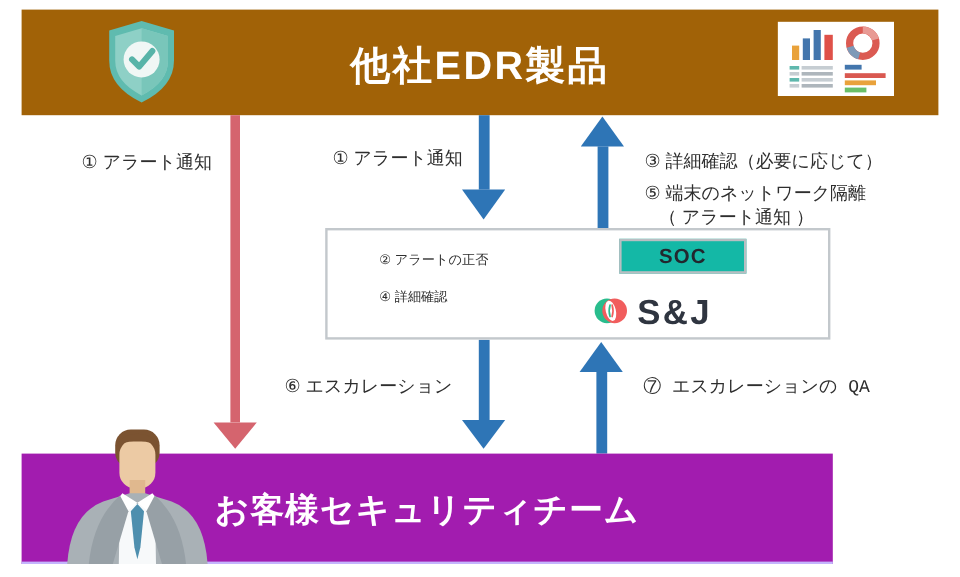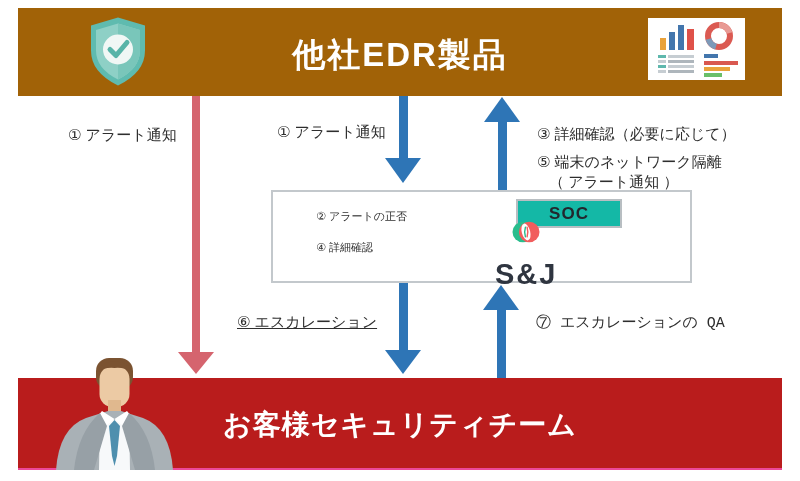--- a/index.html
+++ b/index.html
@@ -15,22 +15,22 @@
     background:#a16207;
   }
   .top-title {
     position:absolute; left:0; right:0; top:25px; text-align:center;
     font-size:33px; font-weight:600; color:#ffffff; letter-spacing:2px;
   }
   .shield-wrap { position:absolute; left:68px; top:8px; width:64px; height:71px; }
   .dash-wrap   { position:absolute; left:630px; top:10px; width:97px; height:62px; }
   
   .bottom-bar {
-    position:absolute; left:18px; top:378px; width:764px; height:92px;
-    background:#b91c1c; border-bottom:2px solid #ec4899;
+    position:absolute; left:18px; top:378px; width:676px; height:92px;
+    background:#a21caf; border-bottom:2px solid #c4b5fd;
   }
   .bottom-title {
     position:absolute; left:0; right:0; top:28px; text-align:center;
     font-size:28px; font-weight:700; color:#ffffff; letter-spacing:1px;
   }
   .person-wrap { position:absolute; left:50px; top:356px; width:135px; height:114px; }
   
   .shaft { position:absolute; }
   .head  { position:absolute; width:0; height:0; }
   .red   { background:#d5646e; }
@@ -45,37 +45,37 @@
   #blueC-head { left:385px; top:350px; border-left:18px solid transparent; border-right:18px solid transparent; border-top:24px solid #2e75b6; }
   #blueD-head { left:483px; top:285px; border-left:18px solid transparent; border-right:18px solid transparent; border-bottom:25px solid #2e75b6; }
   #blueD-shaft{ left:497px; top:310px; width:9px; height:68px; }
   
   .flow-label { position:absolute; font-size:15px; color:#2e2e2e; white-space:nowrap; }
   #lbl-alert-left    { left:68px;  top:126px; }
   #lbl-alert-center  { left:277px; top:123px; }
   #lbl-detail-check  { left:537px; top:125px; }
   #lbl-isolation     { left:537px; top:152px; line-height:20px; }
   #lbl-isolation .l2 { padding-left:12px; }
-  #lbl-escalation    { left:237px; top:313px;text-decoration:underline; }
+  #lbl-escalation    { left:237px; top:313px; }
   #lbl-escalation-qa { left:536px; top:313px;font-family:Liberation Mono, monospace; }
   
   .soc-box {
     position:absolute; left:271px; top:190px; width:421px; height:93px;
     background:#ffffff; border:2px solid #c3c8cc;
   }
   .soc-item { position:absolute; left:43px; font-size:11px; color:#2e2e2e; white-space:nowrap; }
   #soc-item1 { top:17px; }
   #soc-item2 { top:48px; }
   .soc-small-box {
     position:absolute; left:225px; top:7px; width:106px; height:29px;
     border:2px solid #b8bec2; background:#14b8a6;
     display:flex; align-items:center; justify-content:center;
     font-size:17px; font-weight:700; color:#22272e; letter-spacing:1px;margin-left:18px;
   }
-  .sj-row { position:absolute; left:222px; top:26px; display:flex; align-items:center; gap:8px;flex-direction:column; }
+  .sj-row { position:absolute; left:222px; top:53px; display:flex; align-items:center; gap:8px; }
   .sj-name { font-size:29px; font-weight:600; color:#2f3540; letter-spacing:2px; }
 </style>
 </head>
 <body>
 
 <div id="stage">
 
   <div class="top-bar">
     <span class="shield-wrap">
       <svg width="64" height="71" viewBox="0 0 64 70">

